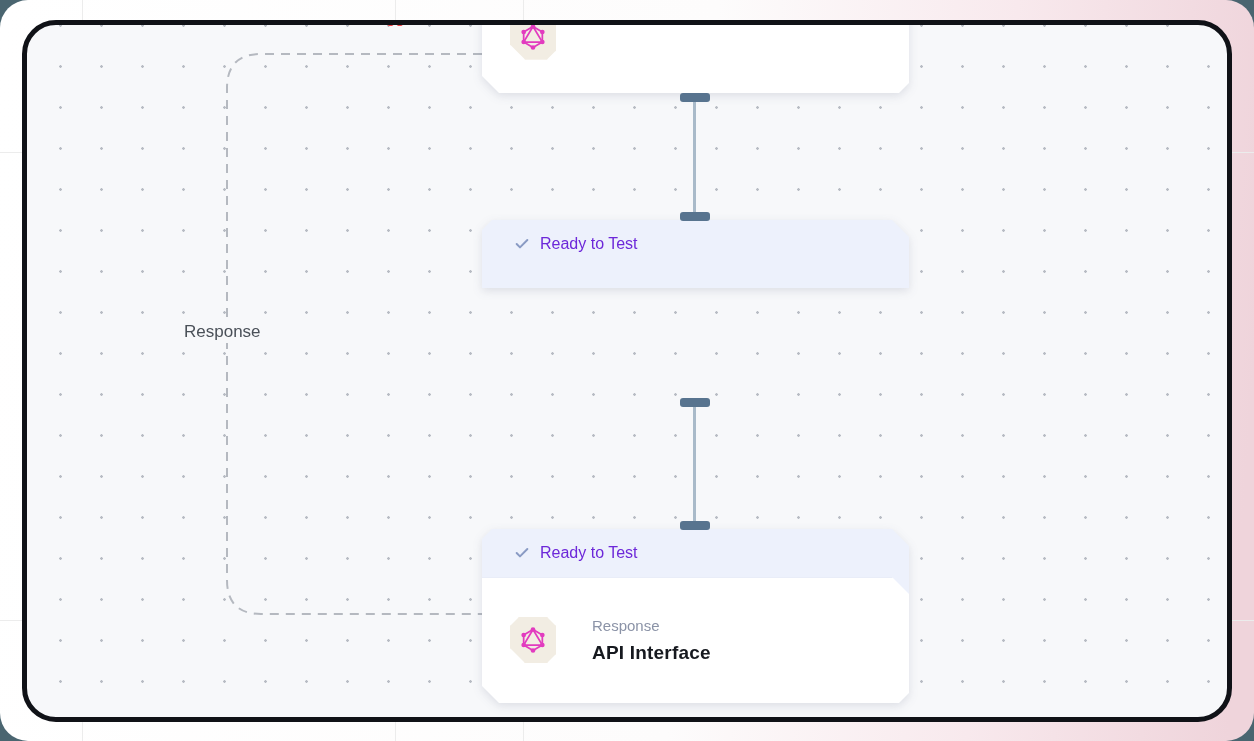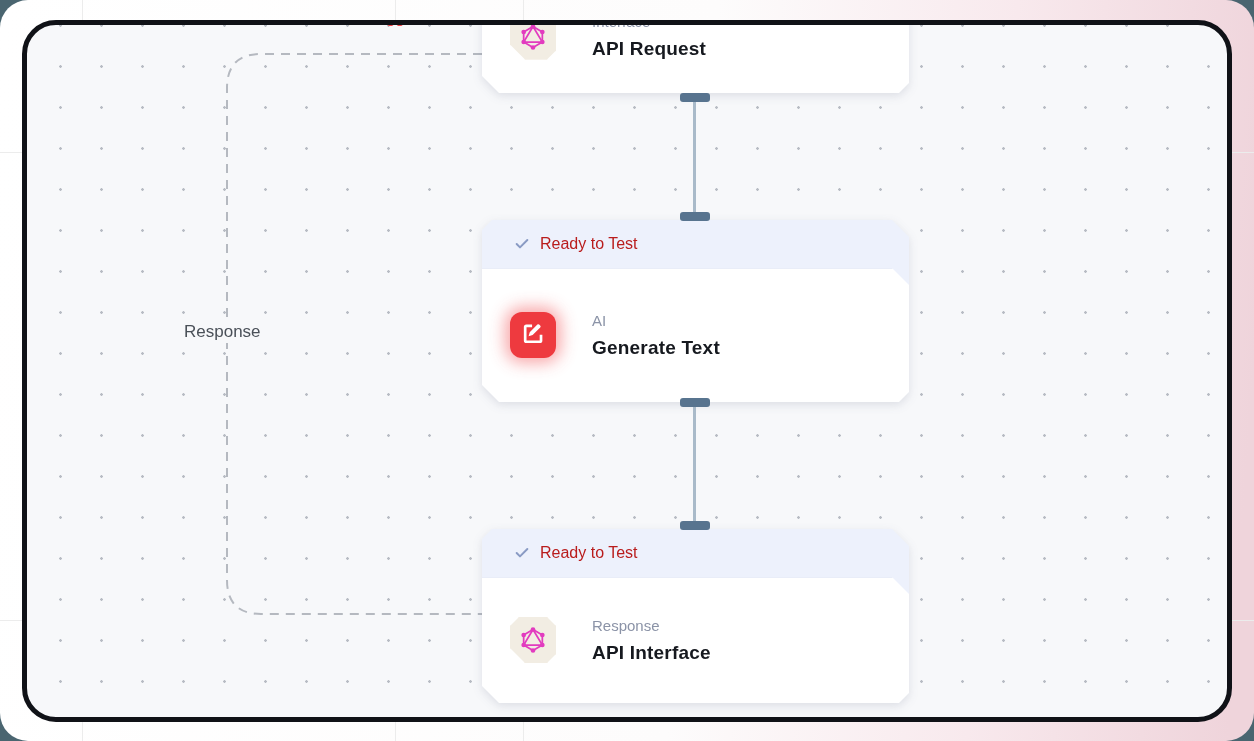--- a/index.html
+++ b/index.html
@@ -72,21 +72,21 @@
 
   .node-badge {
     position:absolute; top:0; left:0; right:0; height:68px;
     background:#edf1fc;
     clip-path:polygon(0 100%,0 10px,10px 0,calc(100% - 17px) 0,100% 17px,100% 100%);
   }
   .badge-inner {
     height:48px; display:flex; align-items:center;
     padding-left:32px; gap:10px;
   }
-  .badge-text { font-size:16px; font-weight:500; color:#b91c1c; }
+  .badge-text { font-size:16px; font-weight:500; color:#6d28d9; }
 
   .node-body {
     position:absolute; left:0; right:0; bottom:0;
     background:#ffffff;
     box-shadow:inset 0 1px 0 #e9edf8;
     display:flex; align-items:center; padding-left:28px;
   }
   .body-1 { top:0;    clip-path:polygon(0 0,100% 0,100% calc(100% - 10px),calc(100% - 10px) 100%,17px 100%,0 calc(100% - 17px)); }
   .body-2 { top:48px; clip-path:polygon(0 0,calc(100% - 17px) 0,100% 17px,100% calc(100% - 10px),calc(100% - 10px) 100%,17px 100%,0 calc(100% - 17px)); }
   .node-1 .node-body { box-shadow:none; }
@@ -151,46 +151,30 @@
           <g fill="#e23bbf">
             <circle cx="12" cy="3" r="2"></circle>
               <circle cx="20" cy="7.7" r="2"></circle>
             <circle cx="20" cy="16.3" r="2"></circle>
               <circle cx="12" cy="21" r="2"></circle>
             <circle cx="4" cy="16.3" r="2"></circle>
               <circle cx="4" cy="7.7" r="2"></circle>
           </g>
         </svg>
       </div>
-      <div class="node-text">
-        <span class="node-category">Interface</span>
-        <span class="node-title">API Request</span>
-      </div>
     </div>
   </div>
 
   <div class="node node-2">
     <div class="node-badge">
       <div class="badge-inner">
         <svg class="check-icon" viewBox="0 0 24 24">
           <polyline points="20 6 9 17 4 12" fill="none" stroke="#8a9bc4" stroke-width="3" stroke-linecap="round" stroke-linejoin="round"></polyline>
         </svg>
         <span class="badge-text">Ready to Test</span>
-      </div>
-    </div>
-    <div class="node-body body-2" style="height:134px;">
-      <div class="icon-tile tile-red">
-        <svg width="26" height="26" viewBox="0 0 24 24" fill="#ffffff">
-          <path d="M5 5.5A2.5 2.5 0 0 1 7.5 3H13v2.6H7.6v12.8h12.8V13H23v5.5A2.5 2.5 0 0 1 20.5 21h-13A2.5 2.5 0 0 1 5 18.5v-13z" transform="translate(-1.2 -0.5) scale(0.95)"></path>
-          <path d="M21.9 4.8 19.2 2.1a1.2 1.2 0 0 0-1.7 0l-7.4 7.4-1.1 3.9 3.9-1.1 7.4-7.4a1.2 1.2 0 0 0 0-1.7z" transform="translate(-0.6 0.4) scale(0.95)"></path>
-        </svg>
-      </div>
-      <div class="node-text">
-        <span class="node-category">AI</span>
-        <span class="node-title">Generate Text</span>
       </div>
     </div>
   </div>
 
   <div class="node node-3">
     <div class="node-badge">
       <div class="badge-inner">
         <svg class="check-icon" viewBox="0 0 24 24">
           <polyline points="20 6 9 17 4 12" fill="none" stroke="#8a9bc4" stroke-width="3" stroke-linecap="round" stroke-linejoin="round"></polyline>
         </svg>

